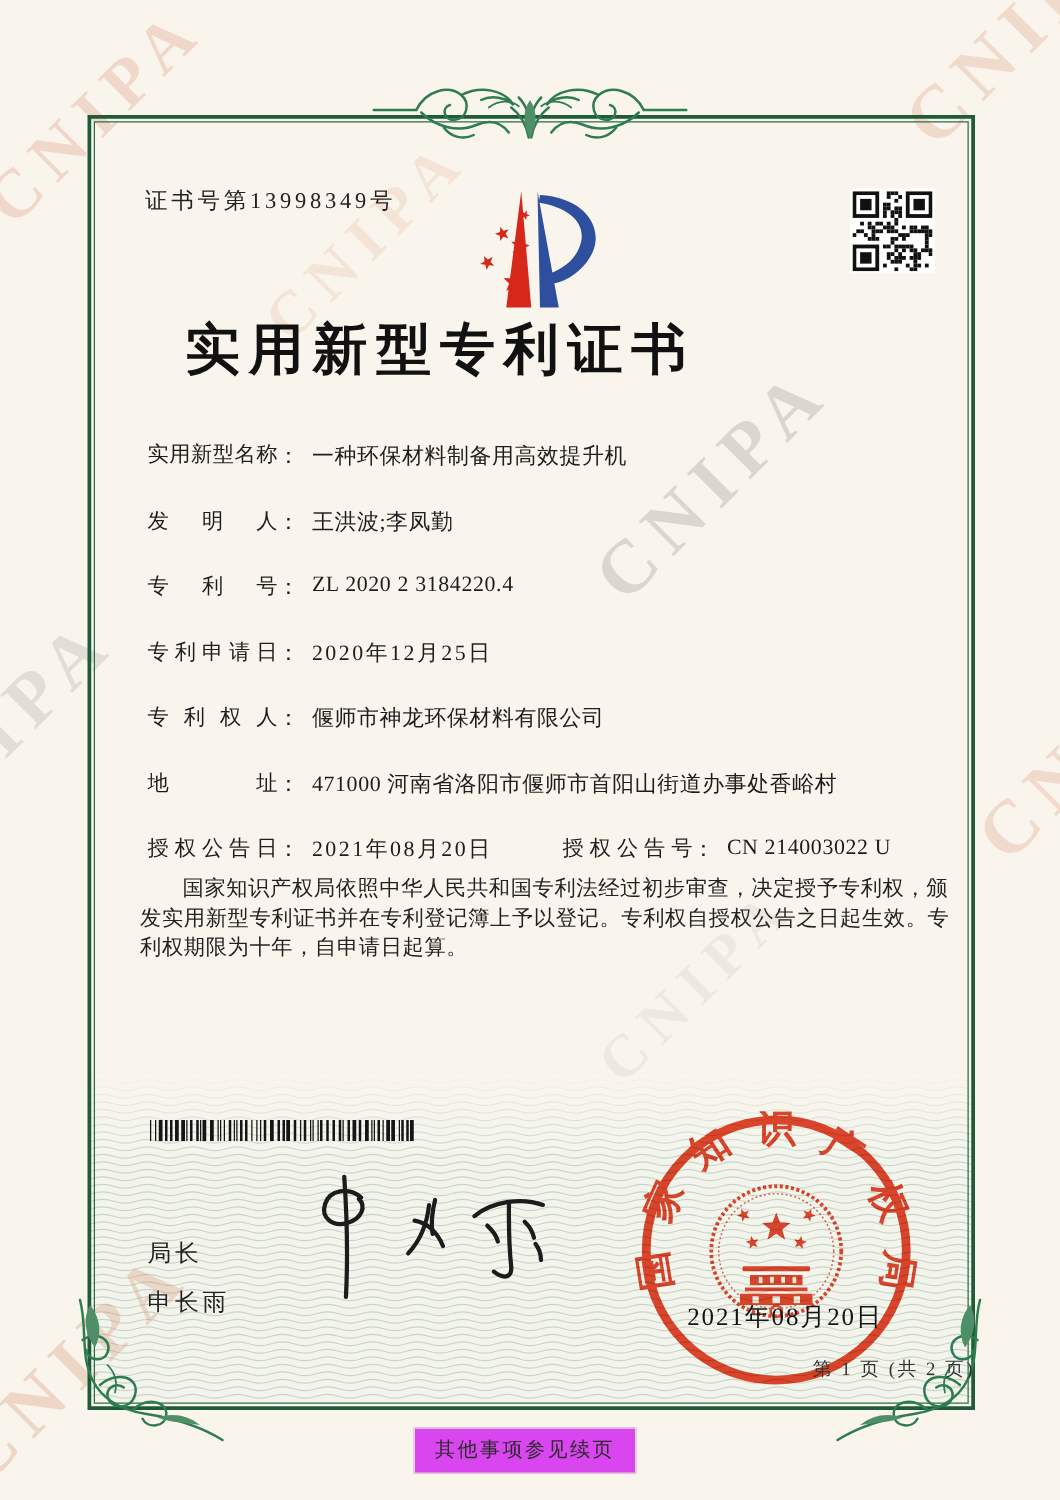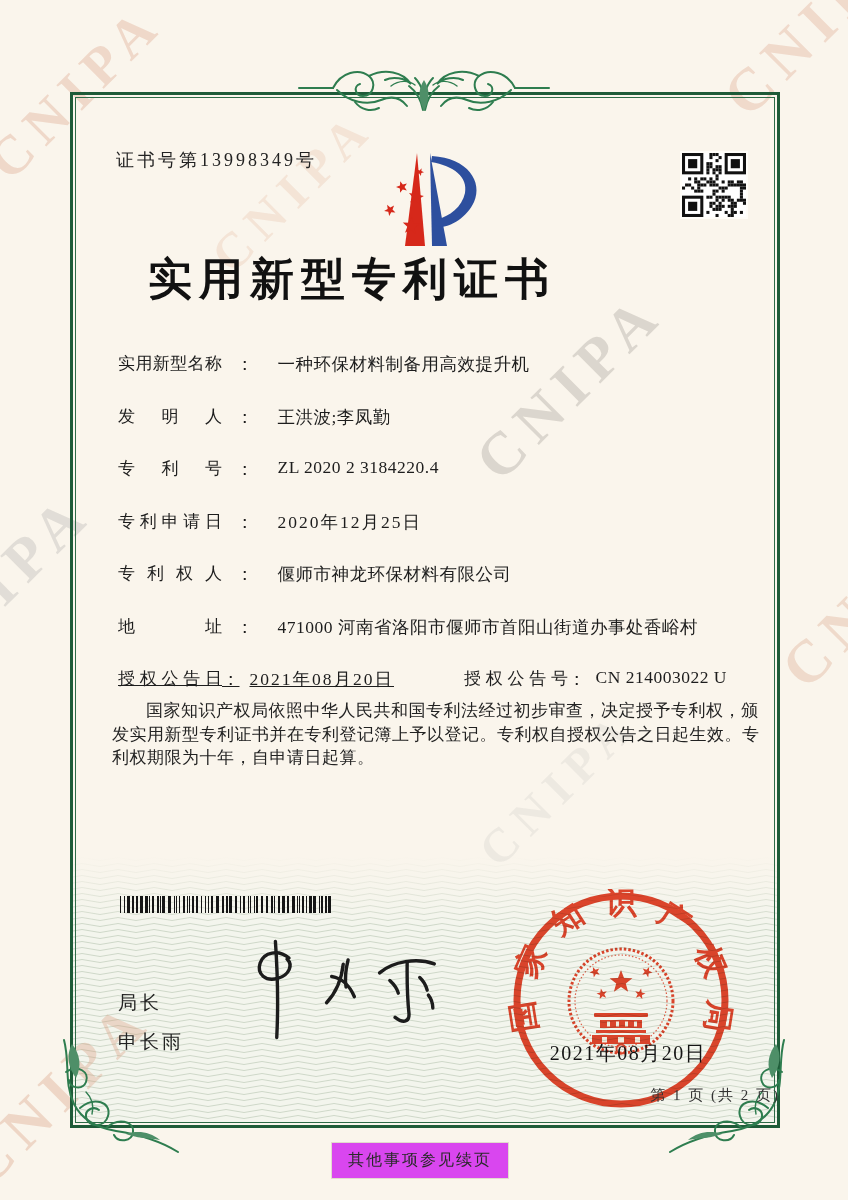--- a/index.html
+++ b/index.html
@@ -22,27 +22,27 @@
   .orn-stroke{stroke:#2e7d4f;stroke-width:2;fill:none;stroke-linecap:round;}
   .orn-fill{fill:#4e8f68;stroke:none;}
   
   .cert-no{position:absolute;left:116px;top:148px;z-index:5;font-size:18px;letter-spacing:3px;color:#222;}
   #logo-svg{position:absolute;left:352px;top:146px;z-index:5;}
   #qr-svg{position:absolute;left:680px;top:151px;z-index:5;background:#fffdf8;padding:2px;}
   .doc-title{position:absolute;left:70px;top:250px;width:564px;z-index:5;text-align:center;
       font-size:44px;font-weight:bold;letter-spacing:7px;color:#111;}
   
   .fields{position:absolute;left:118px;top:352px;width:650px;z-index:5;font-size:17.5px;}
-  .frow{height:52.5px;display:flex;align-items:flex-start;gap:14px;}
+  .frow{height:52.5px;display:flex;align-items:flex-start;}
   .flabel{display:inline-block;width:104px;font-size:17px;text-align:justify;
       text-align-last:justify;text-justify:inter-character;}
   .fcolon{display:inline-block;}
   .fvalue{display:inline-block;margin-left:10px;letter-spacing:0.5px;}
   .spaced{letter-spacing:2px;}
-  .g1{display:inline-flex;width:332px;text-decoration:underline;}
+  .g1{display:inline-flex;width:332px;}
   .g2{display:inline-flex;justify-content:space-between;}
   
   .body-text{position:absolute;left:112px;top:699px;width:650px;z-index:5;
       font-size:17px;line-height:23.5px;letter-spacing:0.5px;color:#222;}
   .body-text p{margin:0;text-indent:2em;}
   
   #barcode-svg{position:absolute;left:120px;top:896px;z-index:5;}
   .director{position:absolute;left:118px;top:990px;z-index:5;
       font-family:"Liberation Sans","DejaVu Sans",sans-serif;font-size:19px;letter-spacing:3px;color:#222;}
   .director div{margin-bottom:13px;}

